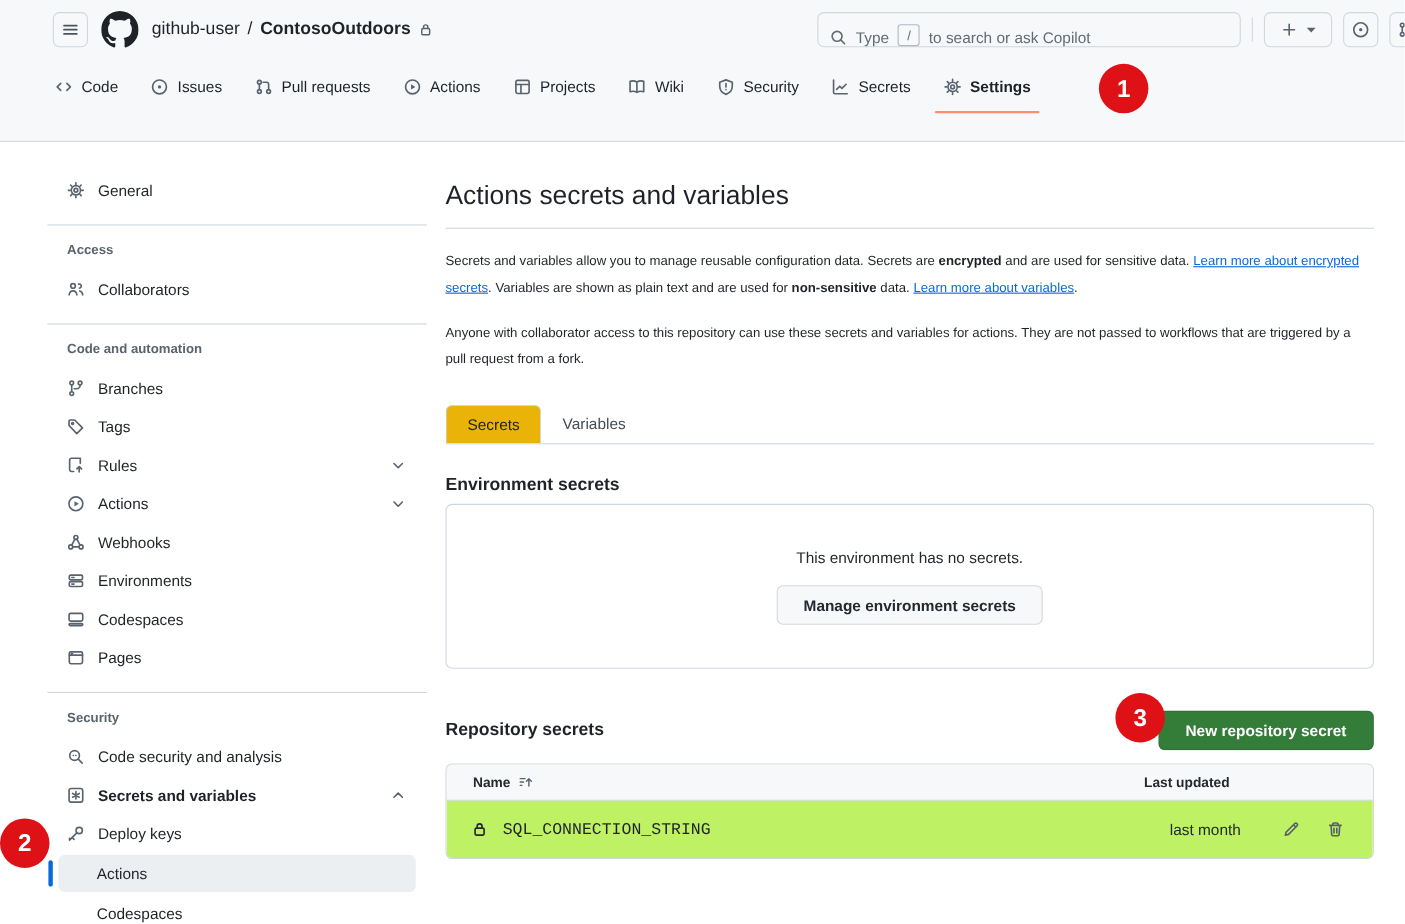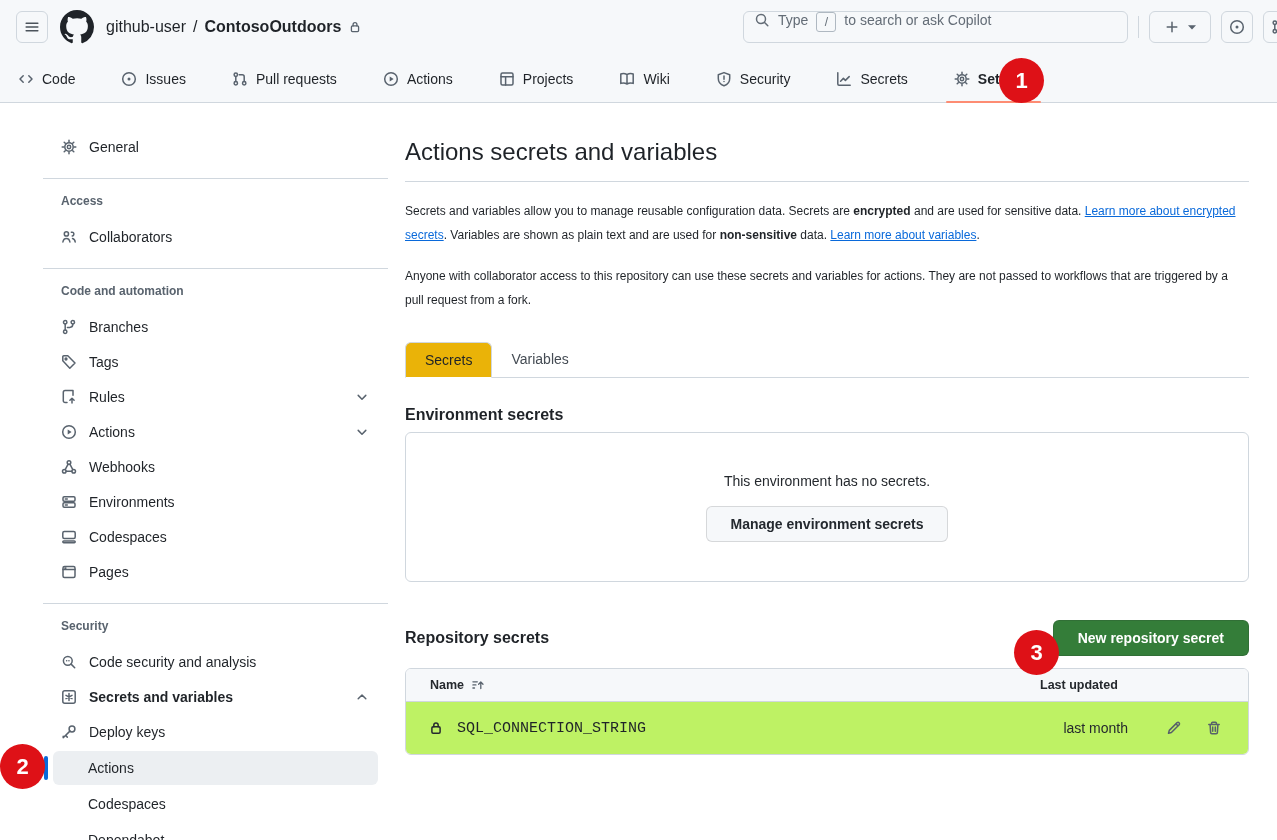--- a/index.html
+++ b/index.html
@@ -5,45 +5,45 @@
   * { margin:0; padding:0; box-sizing:border-box; }
   html,body { width:1277px; height:840px; }
   body {
     font-family:"Liberation Sans","DejaVu Sans",sans-serif;
     color:#1f2328; background:#fff; overflow:hidden; position:relative;
   }
   .i { width:16px; height:16px; fill:none; stroke:currentColor; stroke-width:1.5;
        stroke-linecap:round; stroke-linejoin:round; flex:none; display:block; }
 
   
-  .topbar { background:#f6f8fa; border-bottom:1px solid #d0d7de; height:103px; }
+  .topbar { background:#f6f8fa; border-bottom:1px solid #d0d7de; height:129px;padding-left:32px; }
   .row1 { height:54px; display:flex; align-items:center; padding:0 0 0 16px; gap:12px; }
   .hamburger { width:32px; height:32px; border:1px solid #d0d7de; border-radius:6px;
     background:transparent; display:flex; align-items:center; justify-content:center; color:#4b535b; cursor:pointer; }
   .gh-logo { width:34px; height:34px; color:#1f2328; flex:none; }
   .crumb { display:flex; align-items:center; font-size:16px; gap:7px; }
   .crumb .owner { color:#1f2328; }
   .crumb .sep { color:#1f2328; }
   .crumb .repo { font-weight:600; }
   .crumb .lock { color:#59636e; width:14px; height:14px; }
 
   .right-cluster { margin-left:auto; display:flex; align-items:center; gap:10px; }
   .search-box { width:385px; height:32px; border:1px solid #d0d7de; border-radius:6px;
-    display:flex; align-items:flex-start; gap:8px; padding:0 10px; color:#636c76; font-size:14px; cursor:text; }
+    display:flex; align-items:flex-end; gap:8px; padding:0 10px; color:#636c76; font-size:14px; cursor:text; }
   .slash-key { width:20px; height:20px; border:1px solid #afb8c1; border-radius:3px;
     display:flex; align-items:center; justify-content:center; font-size:12px; color:#636c76; }
   .vdiv { width:1px; height:22px; background:#d0d7de; }
   .hdr-btn { height:32px; border:1px solid #d0d7de; border-radius:6px; background:transparent;
     display:flex; align-items:center; justify-content:center; color:#59636e; cursor:pointer; }
   .plus-btn { width:62px; gap:7px; }
   .sq-btn { width:32px; }
   .pr-cut { margin-right:-18px; }
 
   
-  .row2 { height:49px; display:flex; align-items:stretch; padding:0 10px; gap:30px; }
+  .row2 { height:49px; display:flex; align-items:stretch; padding:0 10px; gap:14px; }
   .tab { position:relative; display:flex; align-items:center; gap:8px; padding:0 8px;
     font-size:14px; color:#1f2328; cursor:pointer; }
   .tab .ticon { color:#59636e; }
   .tab.active { font-weight:600; }
   .tab.active::after { content:""; position:absolute; left:0; right:0; bottom:0;
     height:2px; border-radius:3px; background:#fd8c73; }
 
   
   .content { display:flex; align-items:flex-start; }
 

